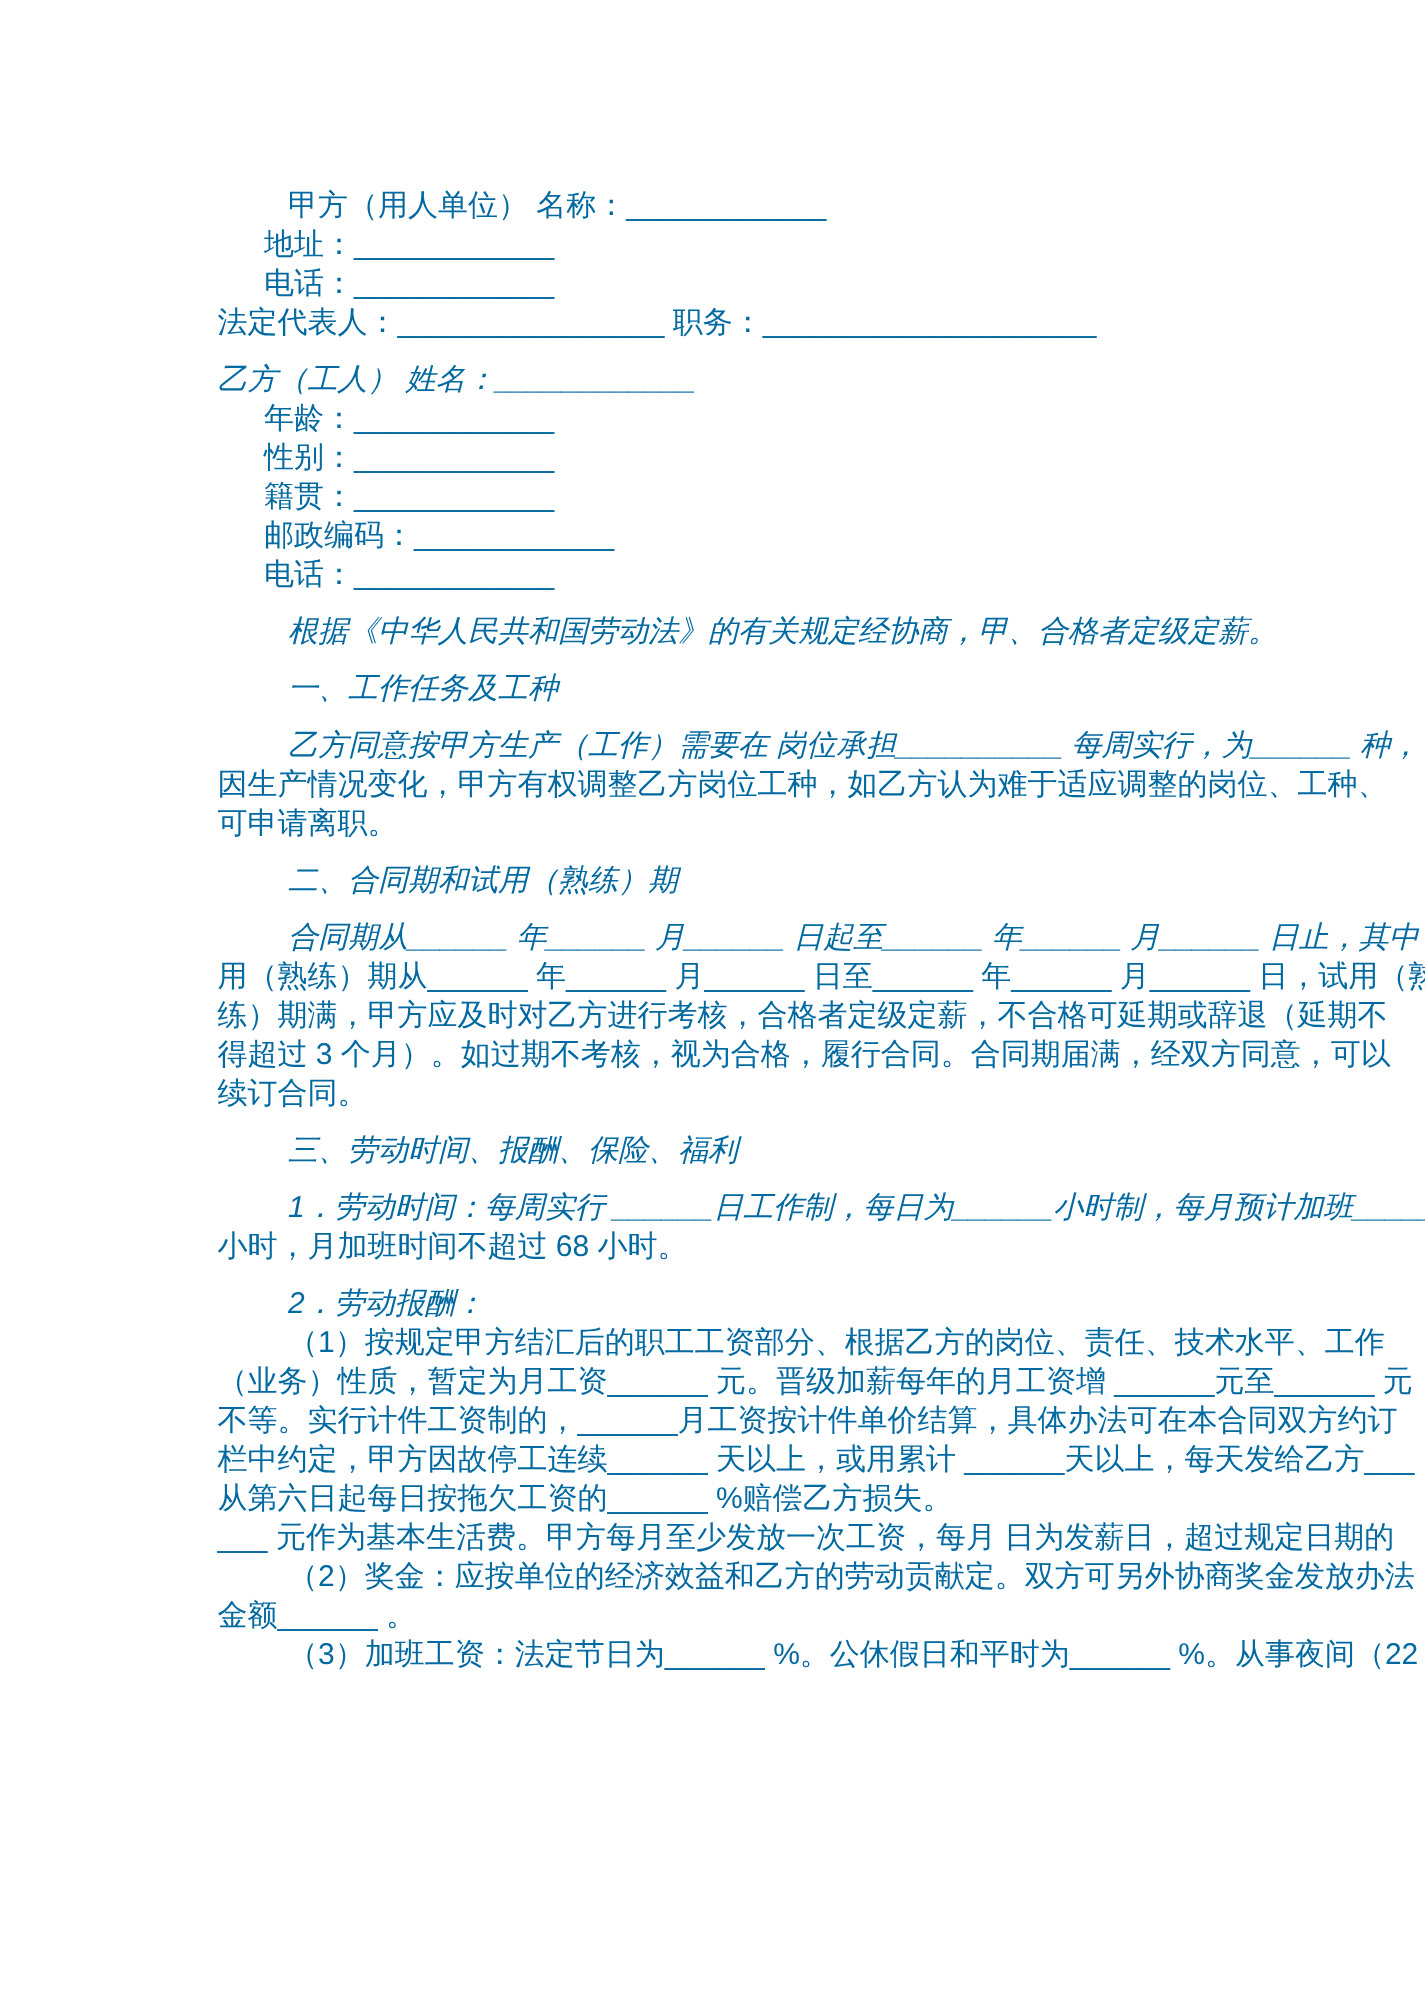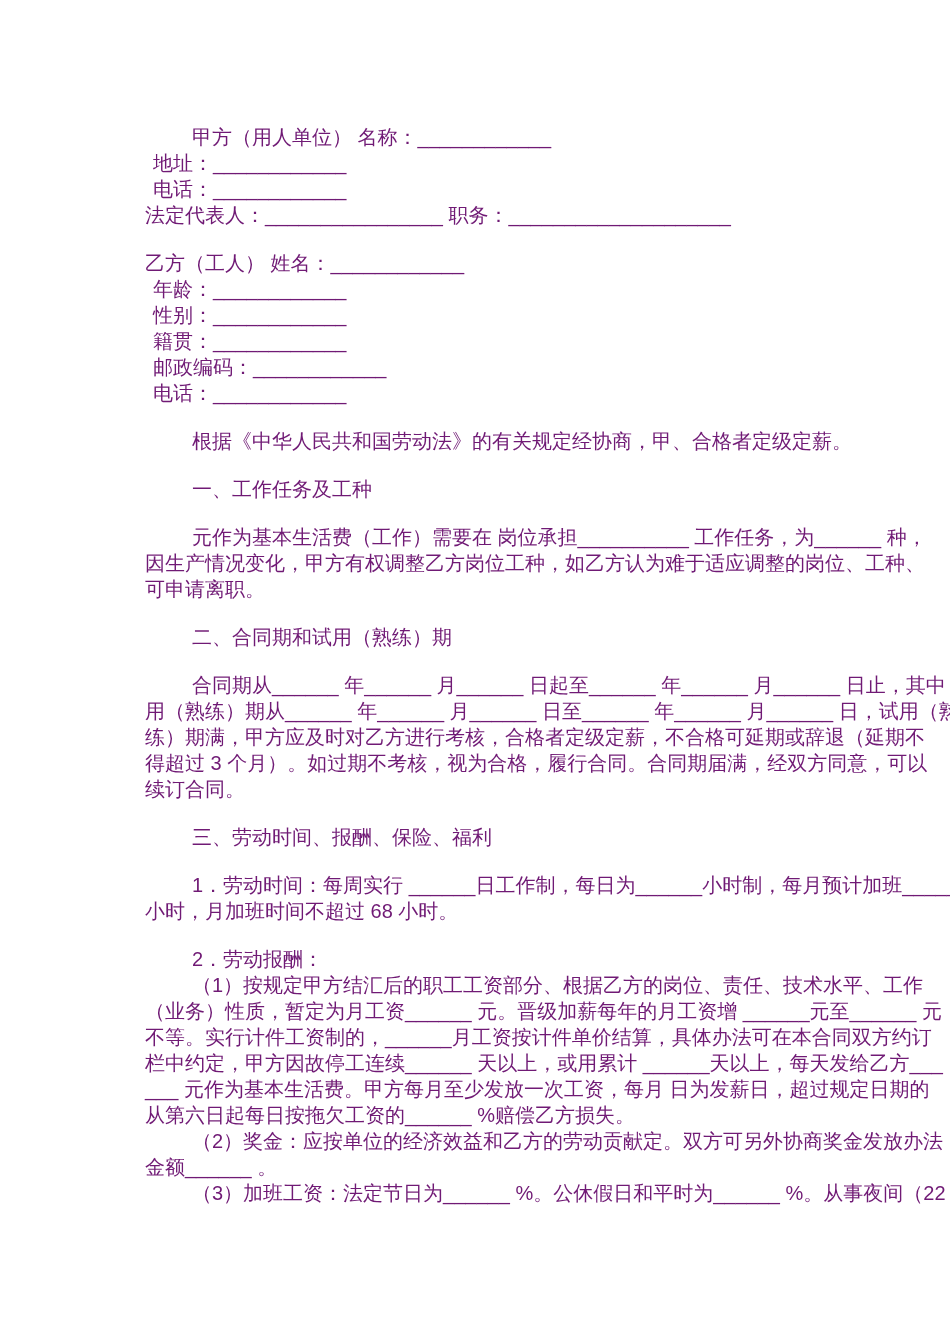--- a/index.html
+++ b/index.html
@@ -1,32 +1,32 @@
 <!DOCTYPE html>
 <html lang="zh"><head>
 <meta charset="utf-8">
 <style>
   html, body { margin: 0; padding: 0; background: #ffffff; }
   .page {
     position: relative;
     width: 950px;
     height: 1344px;
     background: #ffffff;
-    color: #701a75;
+    color: #0369a1;
     font-family: "Liberation Sans", sans-serif;
     font-size: 20px;
     line-height: 26px;
     box-sizing: border-box;
     padding: 124px 90px 0 145px;
     overflow: hidden;
   }
   .line { white-space: nowrap; height: 26px; }
-  .ind1 { padding-left: 8px; }
+  .ind1 { padding-left: 8px; margin-left: 23px; }
   .ind2 { padding-left: 47px; }
-  .gap  { margin-top: 22px; }
+  .gap  { margin-top: 12px; font-style: italic; }
 </style>
 </head>
 <body>
 
 <div class="page">
 
   <div>
     <div class="line ind2">甲方（用人单位） 名称：____________</div>
     <div class="line ind1">地址：____________</div>
     <div class="line ind1">电话：____________</div>
@@ -39,21 +39,21 @@
     <div class="line ind1">性别：____________</div>
     <div class="line ind1">籍贯：____________</div>
     <div class="line ind1">邮政编码：____________</div>
     <div class="line ind1">电话：____________</div>
   </div>
 
   <div class="line ind2 gap">根据《中华人民共和国劳动法》的有关规定经协商，甲、合格者定级定薪。</div>
 
   <div>
     <div class="line ind2 gap">一、工作任务及工种</div>
-    <div class="line ind2 gap">元作为基本生活费（工作）需要在 岗位承担__________ 工作任务，为______ 种，</div>
+    <div class="line ind2 gap">乙方同意按甲方生产（工作）需要在 岗位承担__________ 每周实行，为______ 种，</div>
     <div class="line">因生产情况变化，甲方有权调整乙方岗位工种，如乙方认为难于适应调整的岗位、工种、</div>
     <div class="line">可申请离职。</div>
   </div>
 
   <div>
     <div class="line ind2 gap">二、合同期和试用（熟练）期</div>
     <div class="line ind2 gap">合同期从______ 年______ 月______ 日起至______ 年______ 月______ 日止，其中：试</div>
     <div class="line">用（熟练）期从______ 年______ 月______ 日至______ 年______ 月______ 日，试用（熟</div>
     <div class="line">练）期满，甲方应及时对乙方进行考核，合格者定级定薪，不合格可延期或辞退（延期不</div>
     <div class="line">得超过 3 个月）。如过期不考核，视为合格，履行合同。合同期届满，经双方同意，可以</div>
@@ -65,22 +65,22 @@
 
     <div class="line ind2 gap">1．劳动时间：每周实行 ______日工作制，每日为______小时制，每月预计加班______</div>
     <div class="line">小时，月加班时间不超过 68 小时。</div>
 
     <div class="line ind2 gap">2．劳动报酬：</div>
 
     <div class="line ind2">（1）按规定甲方结汇后的职工工资部分、根据乙方的岗位、责任、技术水平、工作</div>
     <div class="line">（业务）性质，暂定为月工资______ 元。晋级加薪每年的月工资增 ______元至______ 元</div>
     <div class="line">不等。实行计件工资制的，______月工资按计件单价结算，具体办法可在本合同双方约订</div>
     <div class="line">栏中约定，甲方因故停工连续______ 天以上，或用累计 ______天以上，每天发给乙方___</div>
+    <div class="line">从第六日起每日按拖欠工资的______ %赔偿乙方损失。</div>
     <div class="line">___ 元作为基本生活费。甲方每月至少发放一次工资，每月 日为发薪日，超过规定日期的</div>
-    <div class="line">从第六日起每日按拖欠工资的______ %赔偿乙方损失。</div>
 
     <div class="line ind2">（2）奖金：应按单位的经济效益和乙方的劳动贡献定。双方可另外协商奖金发放办法</div>
     <div class="line">金额______ 。</div>
 
     <div class="line ind2">（3）加班工资：法定节日为______ %。公休假日和平时为______ %。从事夜间（22</div>
   </div>
 
 </div>
 
 </body></html>

